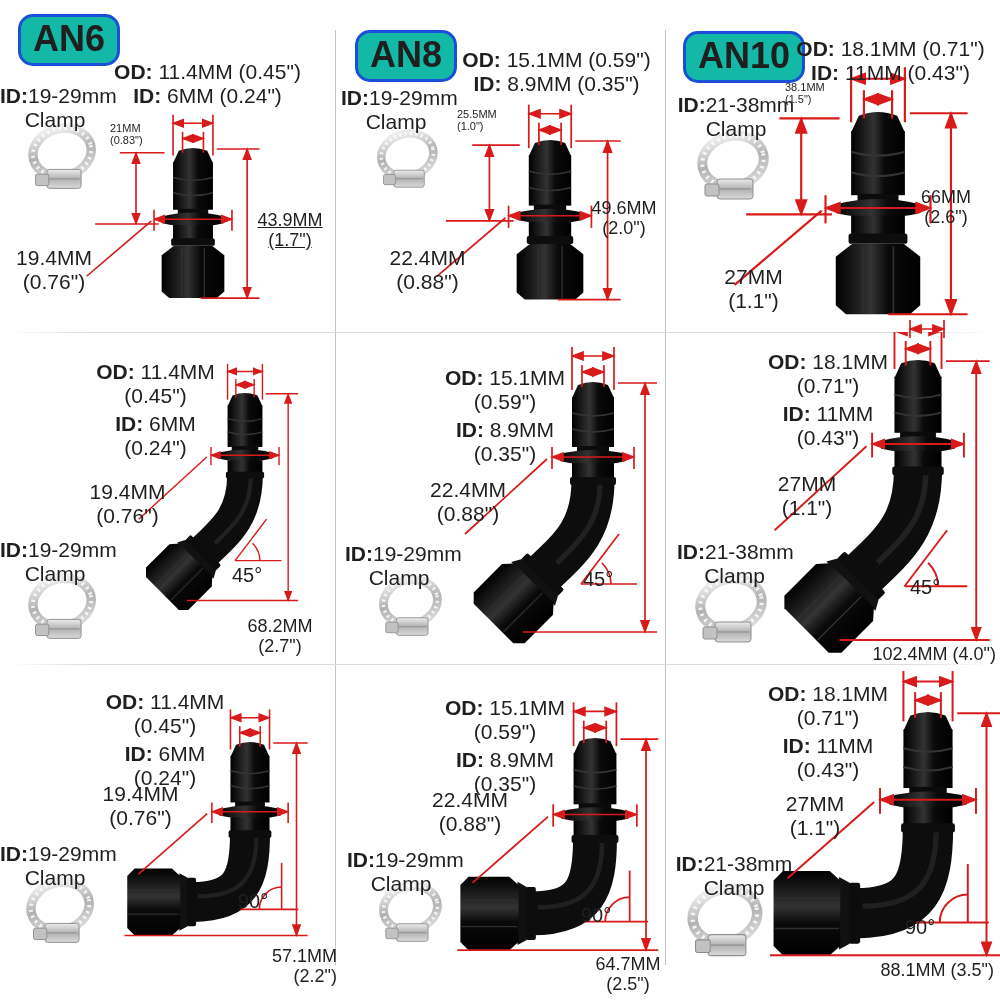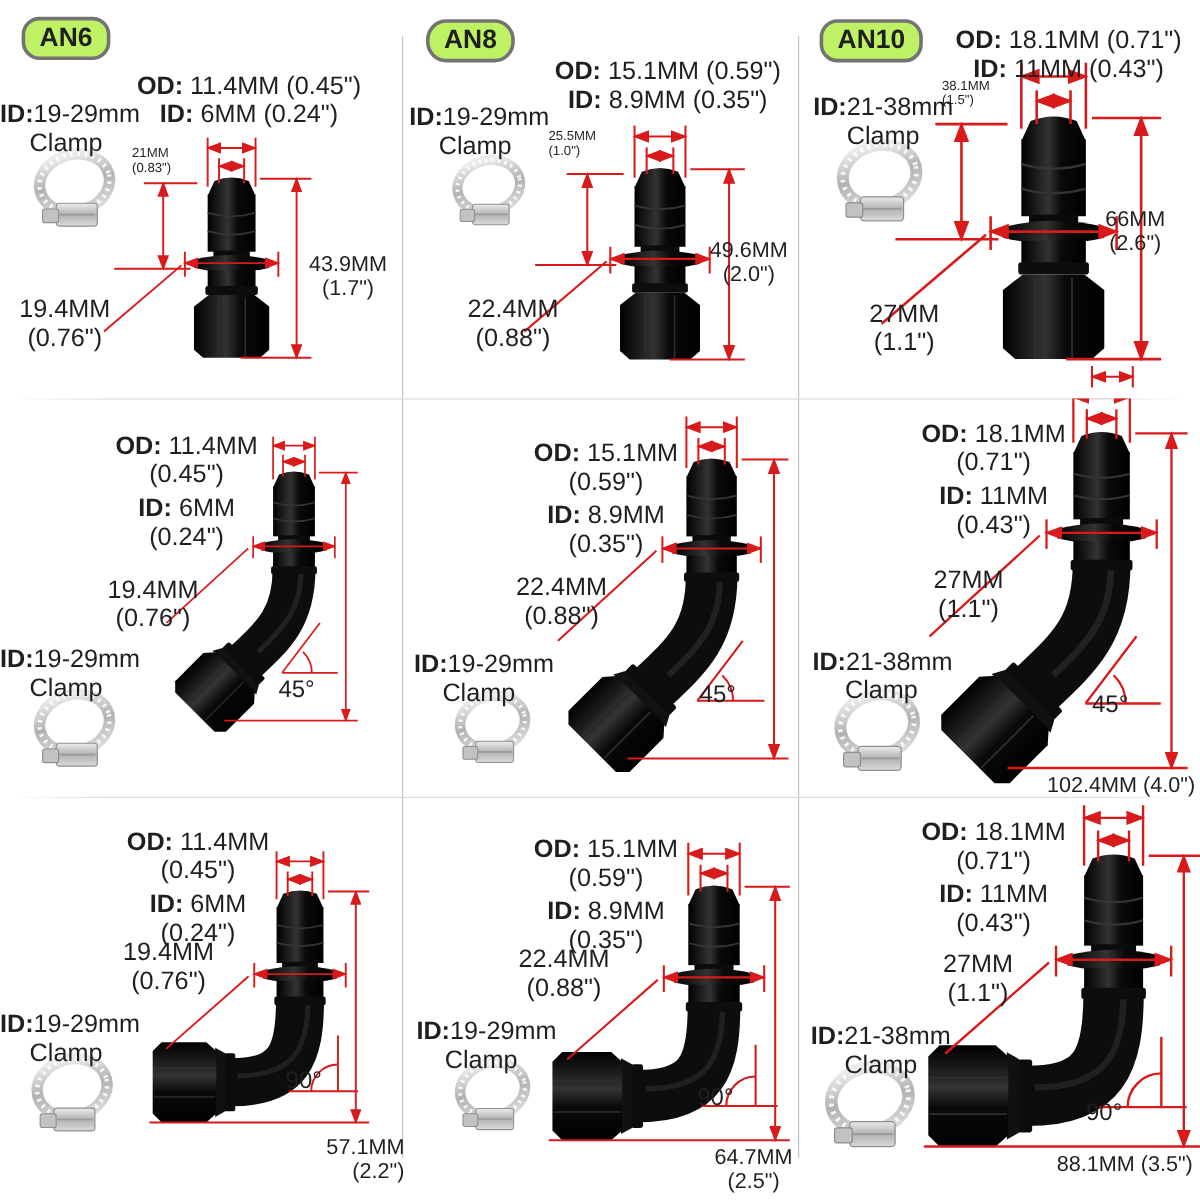--- a/index.html
+++ b/index.html
@@ -6,22 +6,22 @@
   #stage{position:relative;width:1000px;height:1000px;background:#ffffff;overflow:hidden;
          font-family:"Liberation Sans",sans-serif;color:#1f1f1f;}
   .cell{position:absolute;}
   .art{position:absolute;left:0;top:0;}
   .lbl{position:absolute;font-size:21px;line-height:1.12;white-space:nowrap;color:#1f1f1f;}
   .b{font-weight:bold;}
   .ctr{text-align:center;}
   .sm{font-size:11px;}
   .tot{font-size:18px;}
   .ang{font-size:20px;}
-  .badge{position:absolute;font-size:22px;font-weight:bold;border:3px solid #737373;
-         border-radius:15px;padding:1px 12px 3px 12px;background:#bef264;}
+  .badge{position:absolute;font-size:36px;font-weight:bold;border:3px solid #1d4ed8;
+         border-radius:15px;padding:1px 12px 3px 12px;background:#14b8a6;}
   .vdiv{position:absolute;width:1px;background:#c4c4c4;}
   .hdiv{position:absolute;height:1px;
         background:linear-gradient(90deg,rgba(221,221,221,0) 0%,#dcdcdc 8%,#dcdcdc 92%,rgba(221,221,221,0) 100%);}
 </style>
 </head>
 <body>
 
 <div id="stage">
 
 <svg width="0" height="0" style="position:absolute" aria-hidden="true">
@@ -179,50 +179,50 @@
   </div>
   <div class="lbl ctr" style="left:0;top:84px;width:110px;">
     <span class="b">ID:</span><span>19-29mm</span><br><span>Clamp</span>
   </div>
   <div class="lbl sm" style="left:110px;top:122px;">
     <span>21MM</span><br><span>(0.83")</span>
   </div>
   <div class="lbl ctr" style="left:4px;top:246px;width:100px;">
     <span>19.4MM</span><br><span>(0.76")</span>
   </div>
-  <div class="lbl tot ctr" style="left:244px;top:210px;width:92px;">
+  <div class="lbl tot ctr" style="left:244px;top:210px;width:92px;text-decoration:underline;">
     <span>43.9MM</span><br><span>(1.7")</span>
   </div>
 </div>
 
 <div class="cell" style="left:335px;top:0;width:330px;height:332px;">
   <svg class="art" width="330" height="332">
     <use href="#asm-straight" transform="translate(215,140) scale(1.01)"></use>
     <use href="#clampg" transform="translate(40,126) scale(0.85)"></use>
   </svg>
-  <div class="badge" style="left:20px;top:16px;border-radius:17px;"><span>AN8</span></div>
+  <div class="badge" style="left:20px;top:30px;"><span>AN8</span></div>
   <div class="lbl ctr" style="left:118px;top:48px;width:207px;">
     <span class="b">OD:</span> <span>15.1MM</span> <span>(0.59")</span><br>
     <span class="b">ID:</span> <span>8.9MM</span> <span>(0.35")</span>
   </div>
   <div class="lbl ctr" style="left:6px;top:86px;width:110px;">
     <span class="b">ID:</span><span>19-29mm</span><br><span>Clamp</span>
   </div>
   <div class="lbl sm" style="left:122px;top:108px;">
     <span>25.5MM</span><br><span>(1.0")</span>
   </div>
   <div class="lbl ctr" style="left:40px;top:246px;width:105px;">
     <span>22.4MM</span><br><span>(0.88")</span>
   </div>
   <div class="lbl tot ctr" style="left:246px;top:198px;width:86px;">
     <span>49.6MM</span><br><span>(2.0")</span>
   </div>
 </div>
 
-<div class="cell" style="left:665px;top:0;width:320px;height:332px;">
+<div class="cell" style="left:665px;top:15px;width:320px;height:332px;">
   <svg class="art" width="335" height="332">
     <use href="#asm-straight" transform="translate(213,97) scale(1.28)"></use>
     <use href="#clampg" transform="translate(30,112) scale(1.0)"></use>
     <use href="#dim-mini" transform="translate(245,314)"></use>
   </svg>
   <div class="badge" style="left:18px;top:16px;"><span>AN10</span></div>
   <div class="lbl ctr" style="left:118px;top:22px;width:215px;">
     <span class="b">OD:</span> <span>18.1MM</span> <span>(0.71")</span><br>
     <span class="b">ID:</span> <span>11MM</span> <span>(0.43")</span>
   </div>
@@ -251,20 +251,23 @@
   <div class="lbl ctr" style="left:88px;top:80px;width:135px;">
     <span class="b">ID:</span> <span>6MM</span><br><span>(0.24")</span>
   </div>
   <div class="lbl ctr" style="left:75px;top:148px;width:105px;">
     <span>19.4MM</span><br><span>(0.76")</span>
   </div>
   <div class="lbl ctr" style="left:0;top:206px;width:110px;">
     <span class="b">ID:</span><span>19-29mm</span><br><span>Clamp</span>
   </div>
   <div class="lbl ang" style="left:232px;top:232px;"><span>45°</span></div>
+  <div class="lbl tot ctr" style="left:230px;top:284px;width:100px;">
+    <span>68.2MM</span><br><span>(2.7")</span>
+  </div>
 </div>
 
 <div class="cell" style="left:335px;top:332px;width:330px;height:332px;">
   <svg class="art" width="330" height="332">
     <use href="#asm-45" transform="translate(258,50) scale(1.0)"></use>
     <use href="#clampg" transform="translate(42,240) scale(0.88)"></use>
   </svg>
   <div class="lbl ctr" style="left:95px;top:34px;width:150px;">
     <span class="b">OD:</span> <span>15.1MM</span><br><span>(0.59")</span>
   </div>

